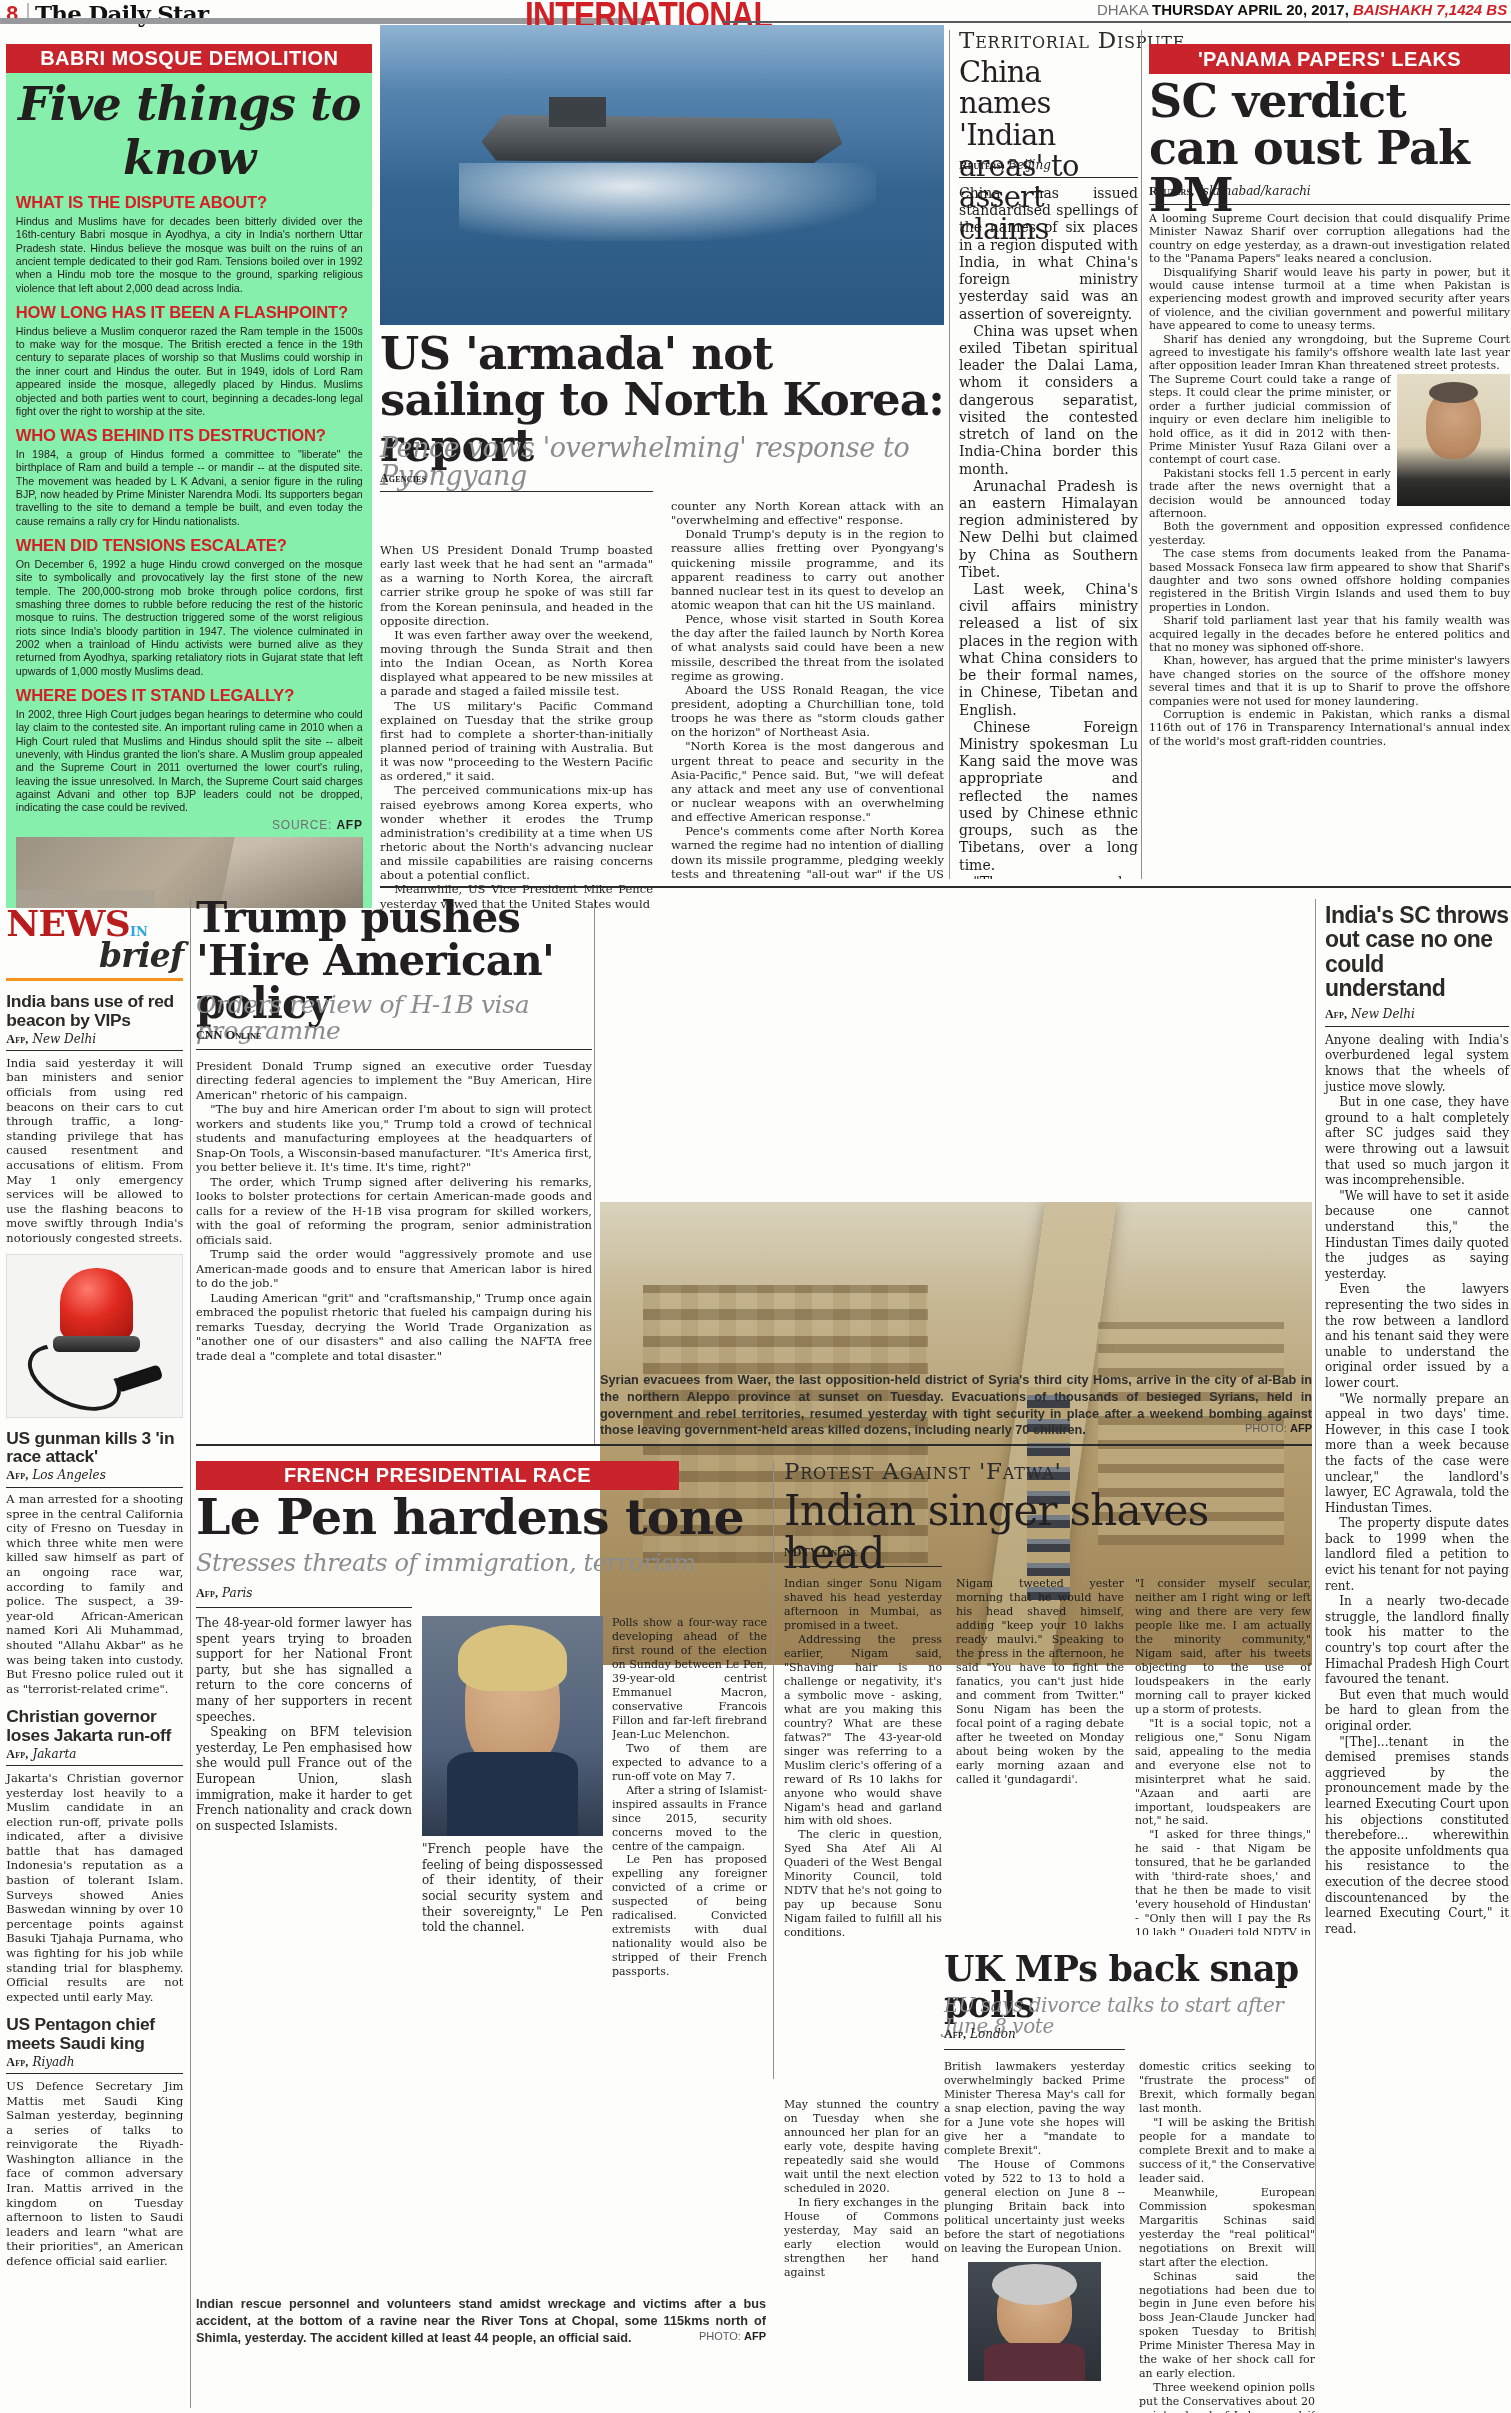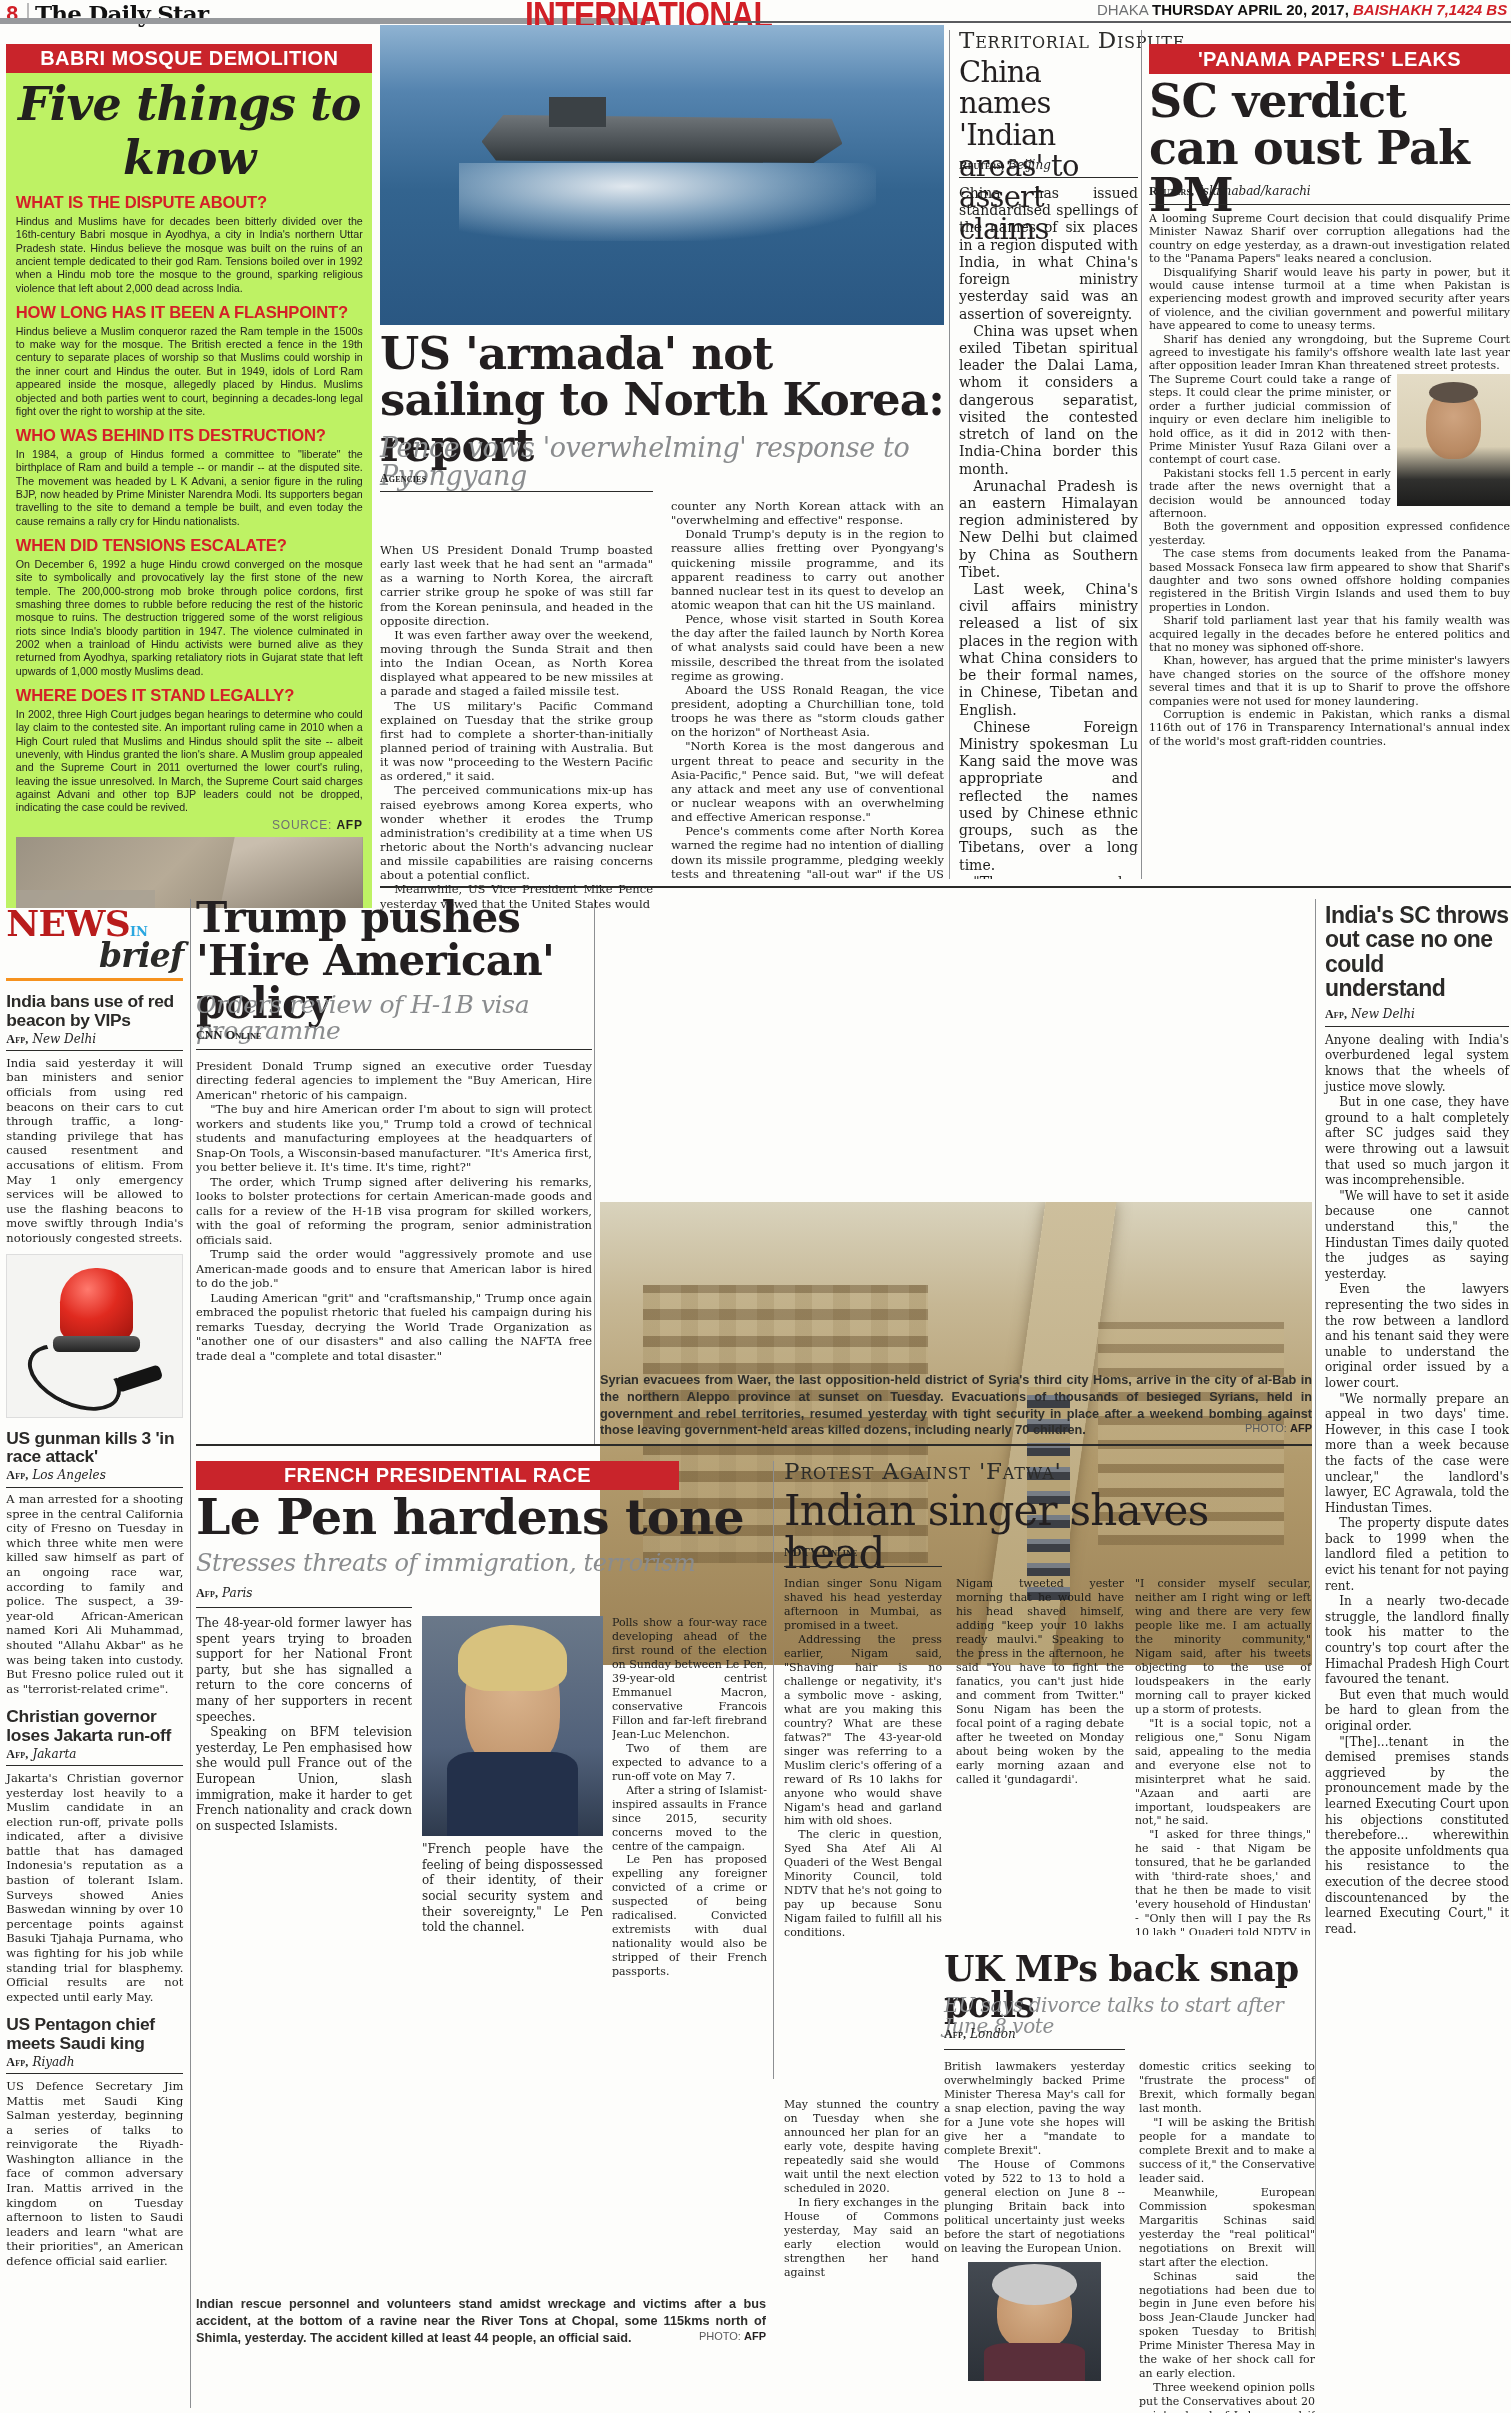--- a/index.html
+++ b/index.html
@@ -27,21 +27,21 @@
   .by .ag{font-weight:bold;font-variant:small-caps;letter-spacing:0.2px;font-family:Liberation Serif, serif;}
   .by .pl{font-style:italic;}
   .rule{background:#2b2b29;height:1.6px;}
   .vr{background:#8d8f92;width:0.8px;}
   .bodytext p{margin:0;text-align:justify;}
   .bodytext p + p{text-indent:14.3px;}
   .caption{font:bold 12.7px "Liberation Sans",sans-serif;color:#2e2e2c;line-height:1.32;text-align:justify;}
   .pcred{font:11px "Liberation Sans",sans-serif;color:#58595b;font-weight:normal;}
   .pcred b{color:#231f20;}
   
-  .babri{background:#bef264;}
+  .babri{background:#86efac;}
   .babri .bhl{font-style:italic;font-weight:bold;font-size:46px;text-align:center;letter-spacing:-0.8px;color:#22201e;}
   .babri h4{margin:8px 0 1.6px;font:bold 16.6px "Liberation Sans",sans-serif;color:#d42027;letter-spacing:-0.2px;}
   .babri p{margin:0;font:10.7px/1.25 "Liberation Sans",sans-serif;text-align:justify;color:#262421;}
   .src{font:12px "Liberation Sans",sans-serif;color:#6e7072;text-align:right;letter-spacing:0.8px;}
   .src b{color:#231f20;}
   
   .nib .n1{font:bold 36px "DejaVu Serif",serif;color:#b91c1c;letter-spacing:-0.8px;}
   .nib .n2{font:bold 18px "DejaVu Serif",serif;color:#2aa7e0;font-variant:small-caps;}
   .nib .n3{font:italic bold 33px "DejaVu Serif",serif;color:#2b2b29;letter-spacing:-0.8px;}
   .orule{background:#f6921e;height:3.2px;}

